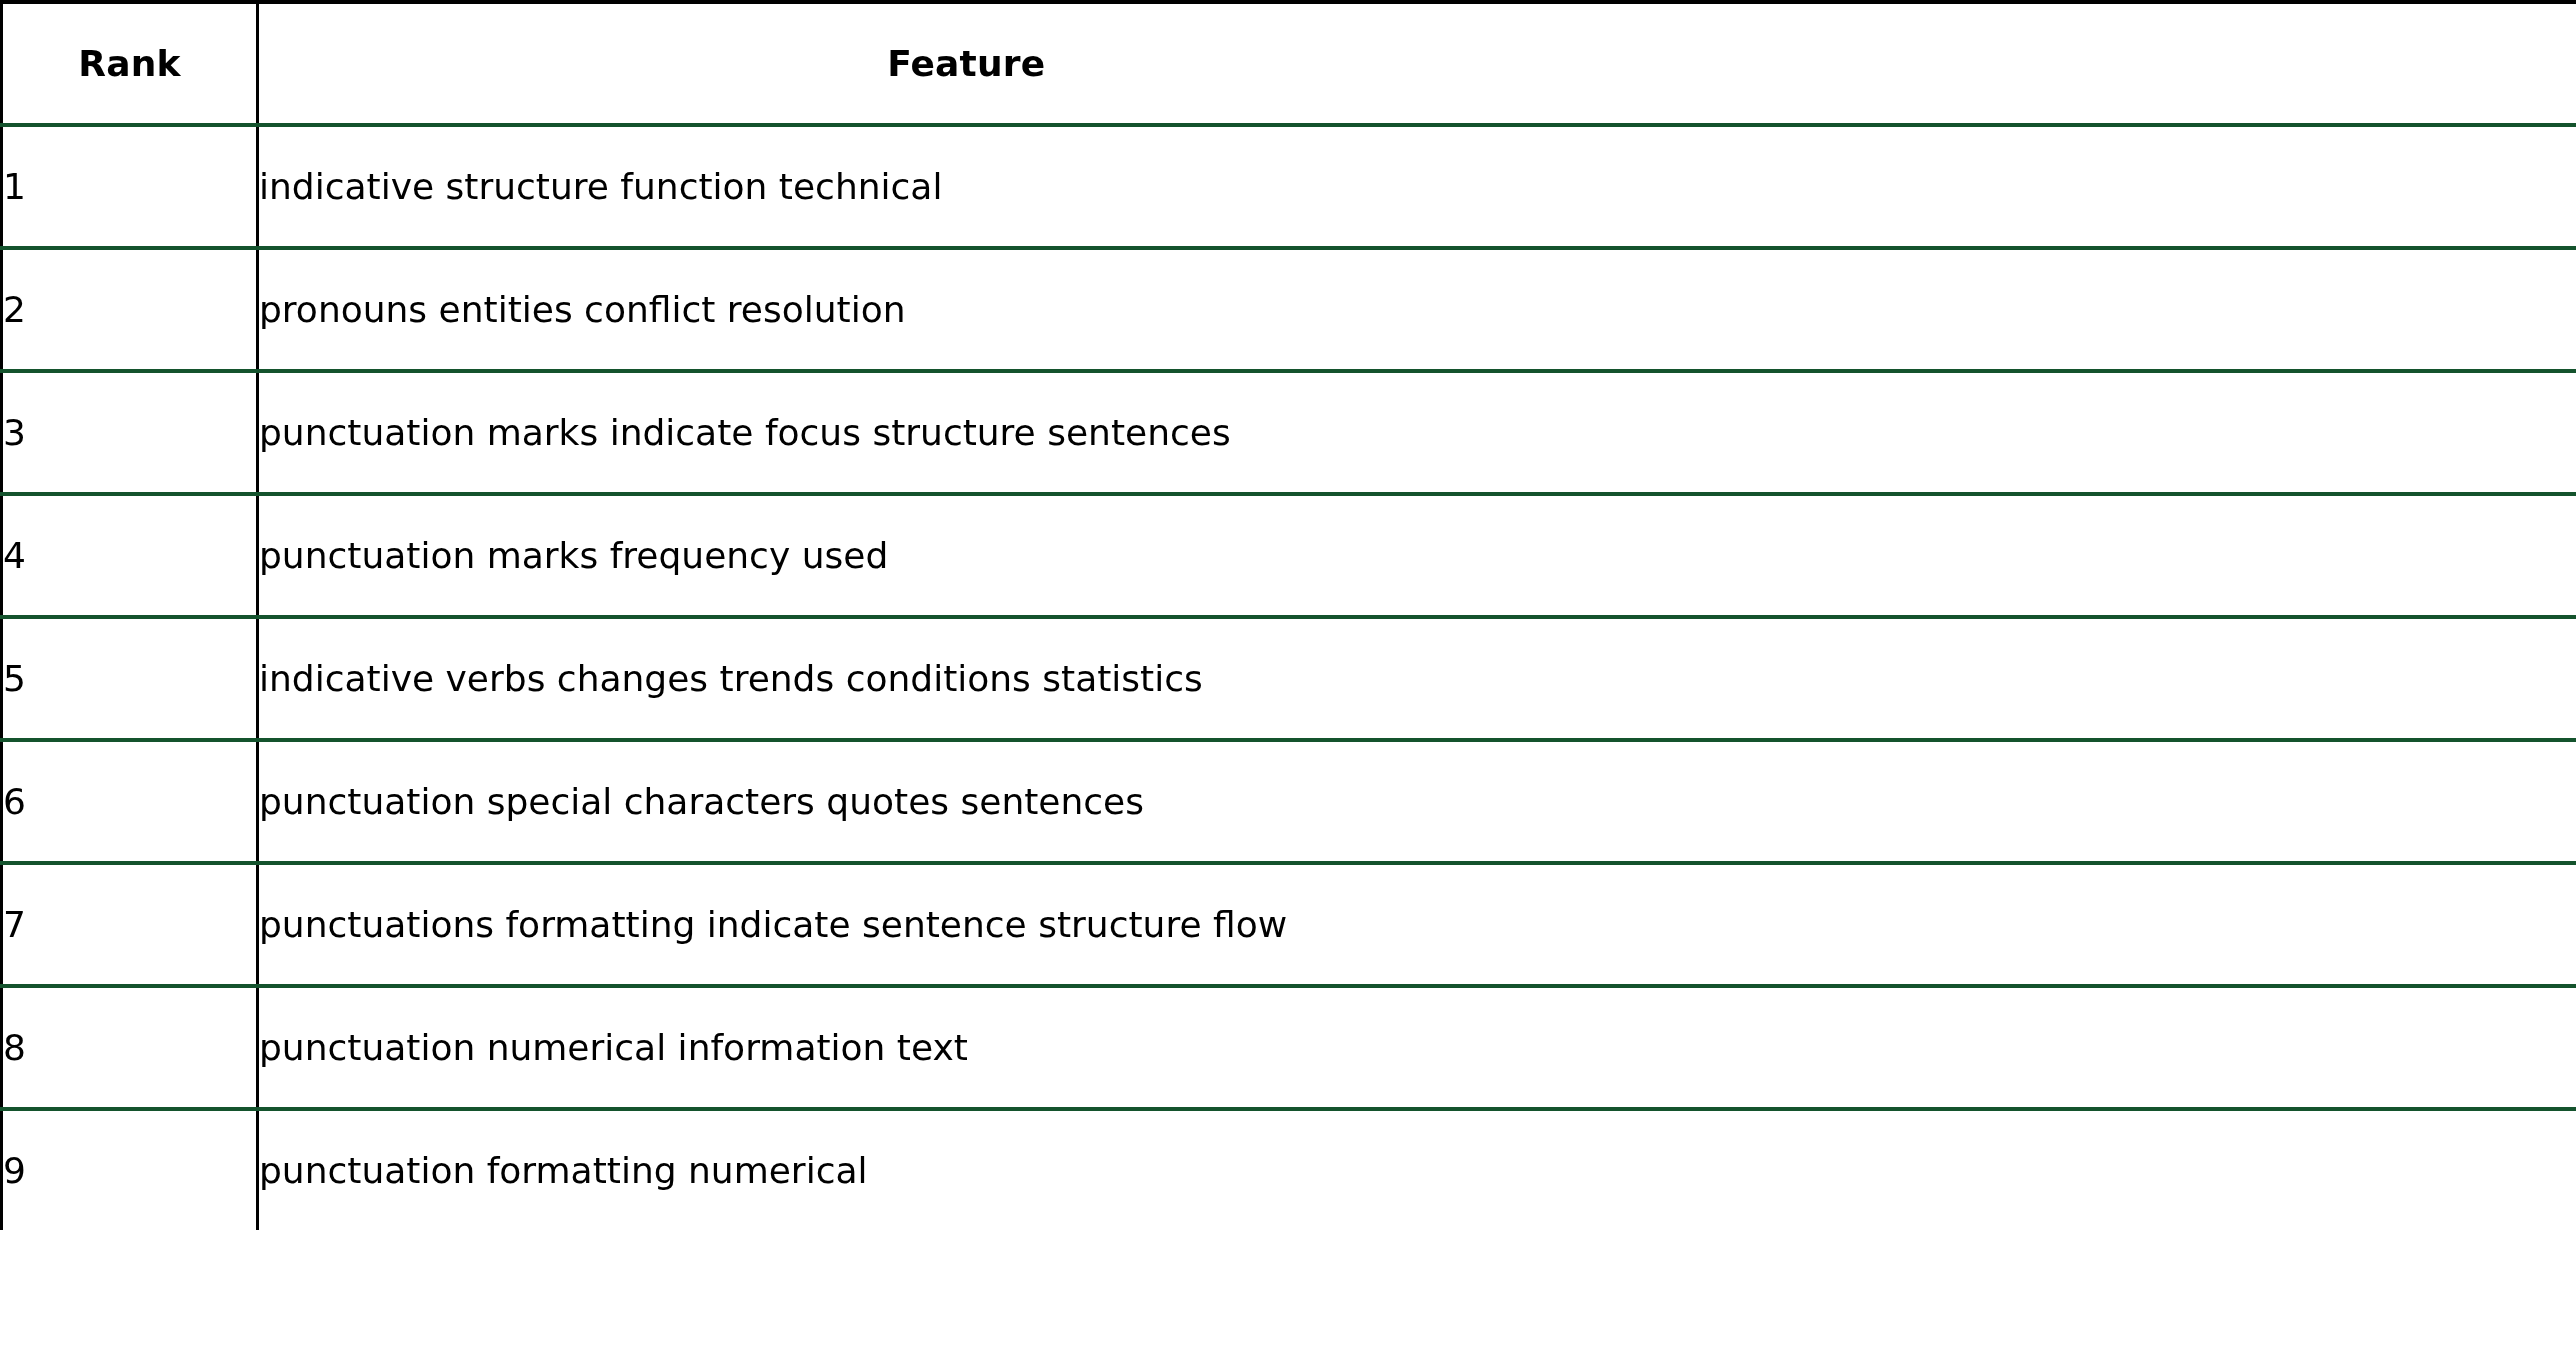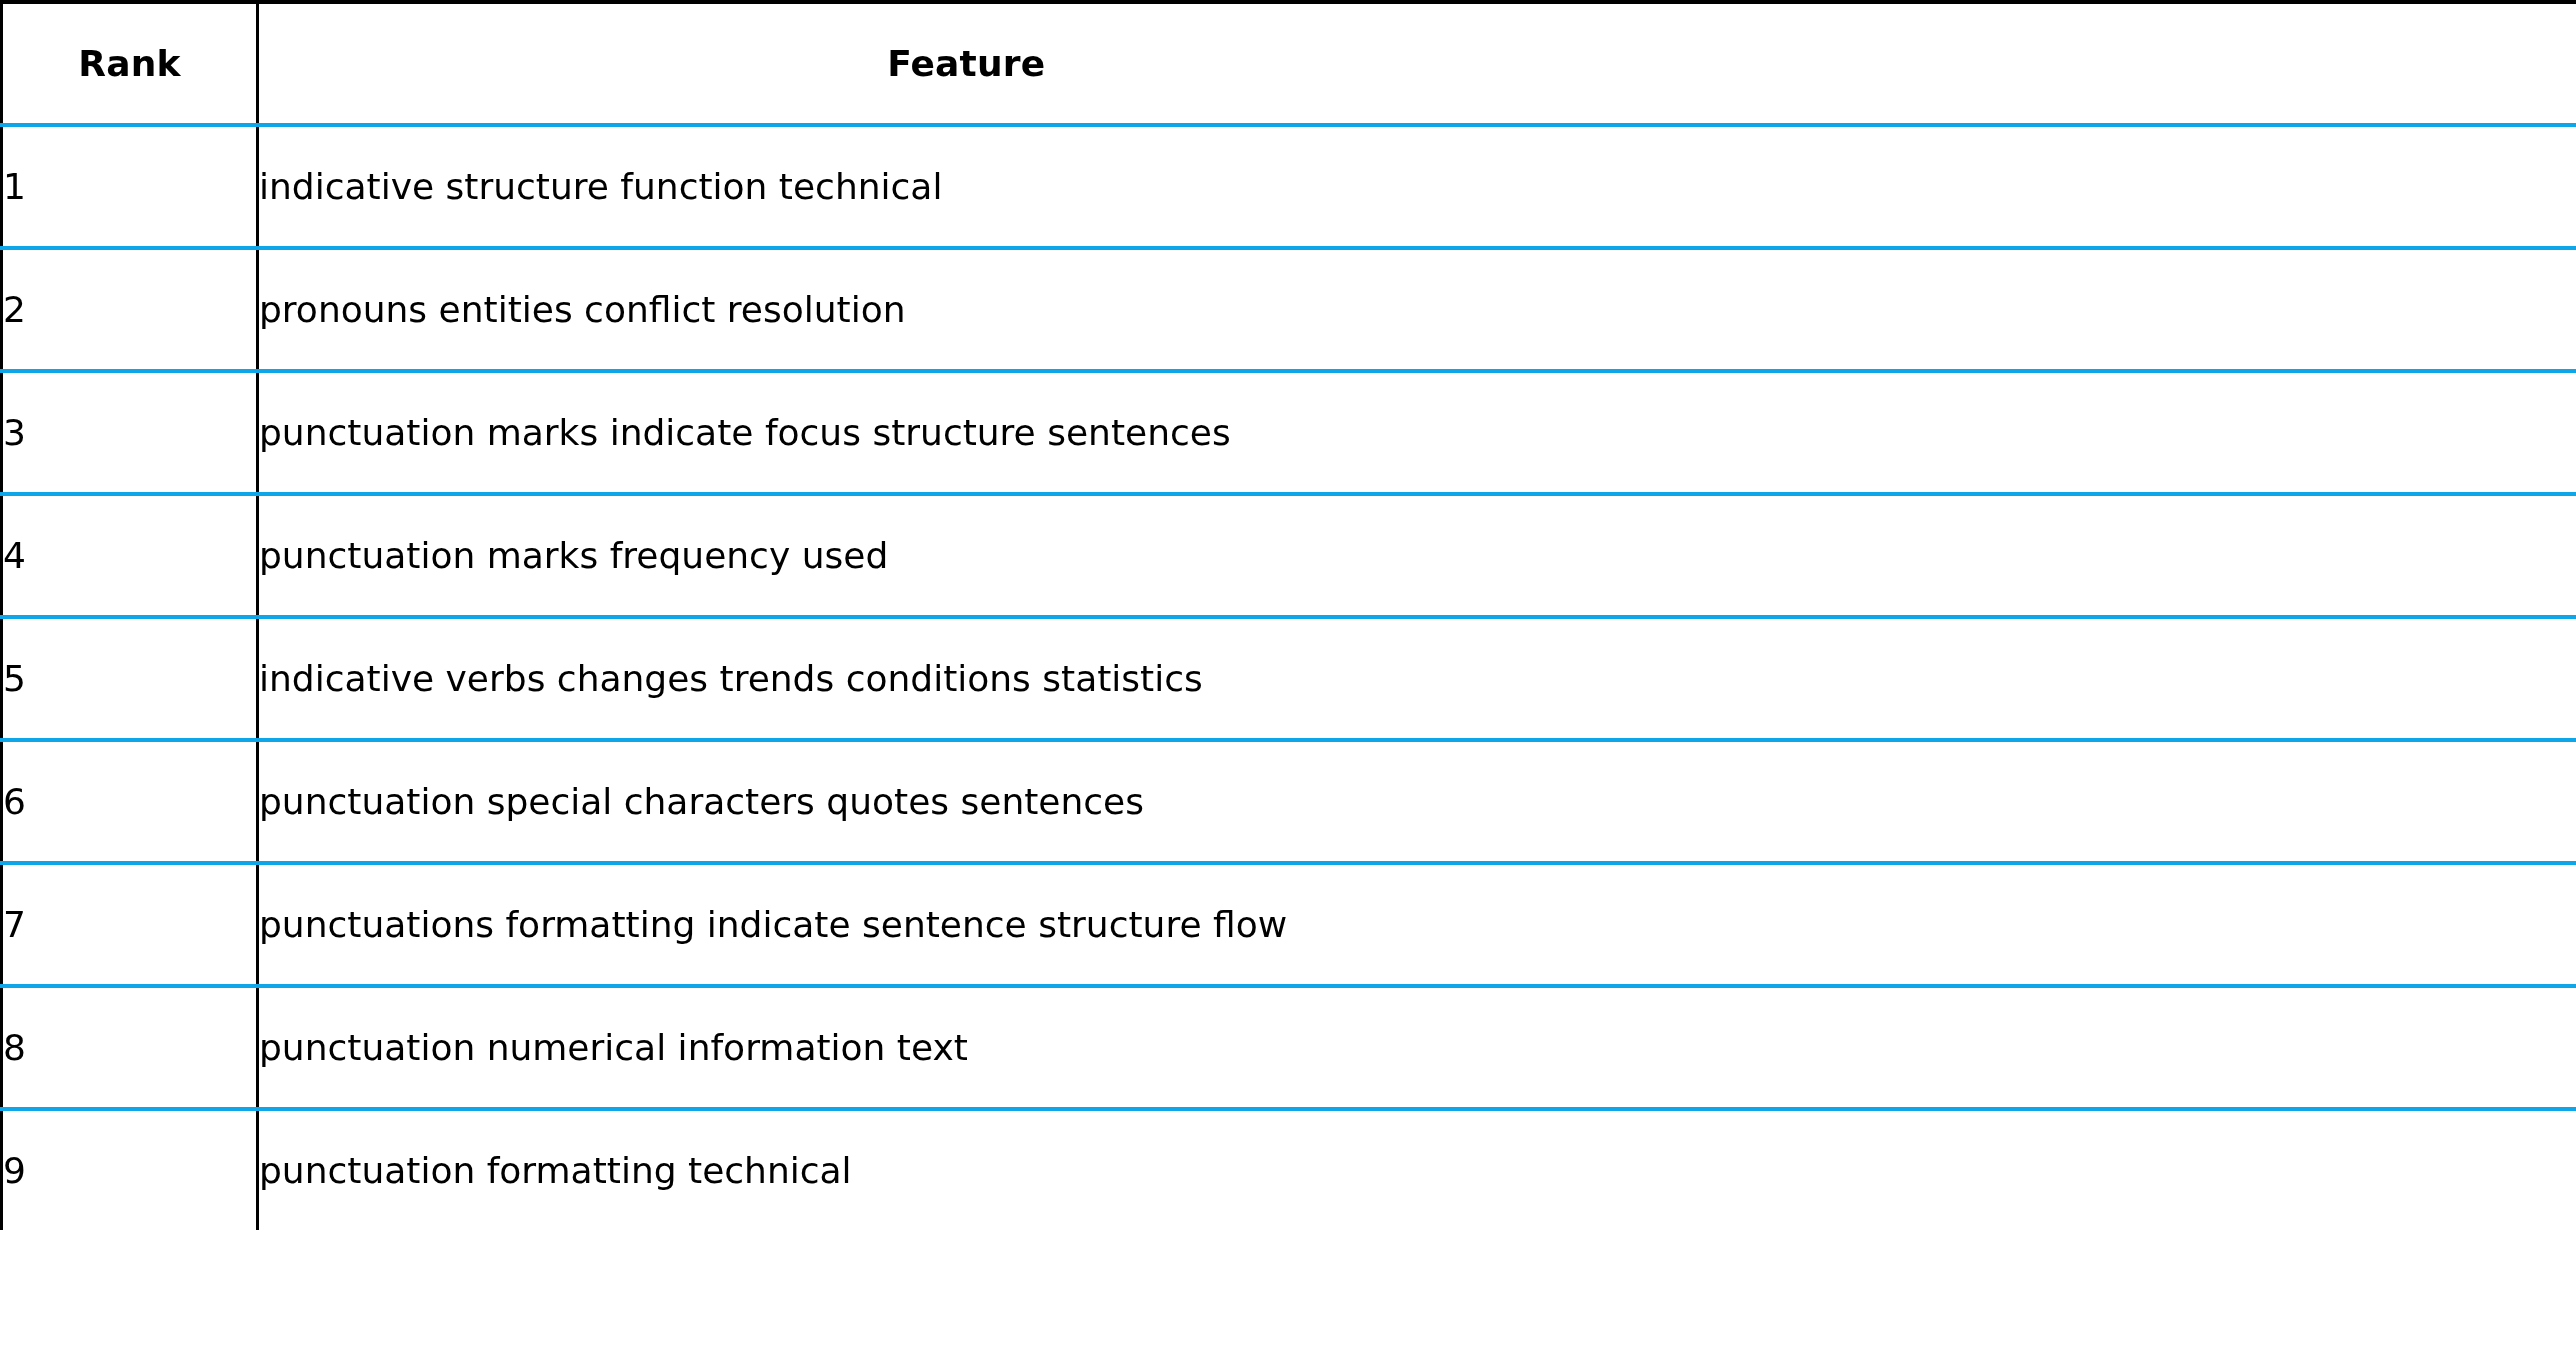--- a/index.html
+++ b/index.html
@@ -30,21 +30,21 @@
     border-top: 4px solid #000000;
     border-left: 3.2px solid #000000;
     border-right: 4px solid #000000;
   }
 
   col.col-rank  { width: 256px; }
   col.col-feat  { width: 2320px; }
 
   table.rank-table th,
   table.rank-table td {
-    border-bottom: 4px solid #0ea5e9;
+    border-bottom: 4px solid #14532d;
     border-right: 3.2px solid #000000;
     padding: 0;
     margin: 0;
     vertical-align: middle;
     background: #ffffff;
   }
   table.rank-table th:last-child,
   table.rank-table td:last-child {
     border-right: none;
   }
@@ -140,18 +140,18 @@
       <tr class="data-row">
         <td class="td-rank"><span class="cell-text">7</span></td>
         <td class="td-feature"><span class="cell-text">punctuations formatting indicate sentence structure flow</span></td>
       </tr>
       <tr class="data-row">
         <td class="td-rank"><span class="cell-text">8</span></td>
         <td class="td-feature"><span class="cell-text">punctuation numerical information text</span></td>
       </tr>
       <tr class="data-row">
         <td class="td-rank"><span class="cell-text">9</span></td>
-        <td class="td-feature"><span class="cell-text">punctuation formatting technical</span></td>
+        <td class="td-feature"><span class="cell-text">punctuation formatting numerical</span></td>
       </tr>
     </tbody>
   </table>
 </div>
 
 
 </body></html>

